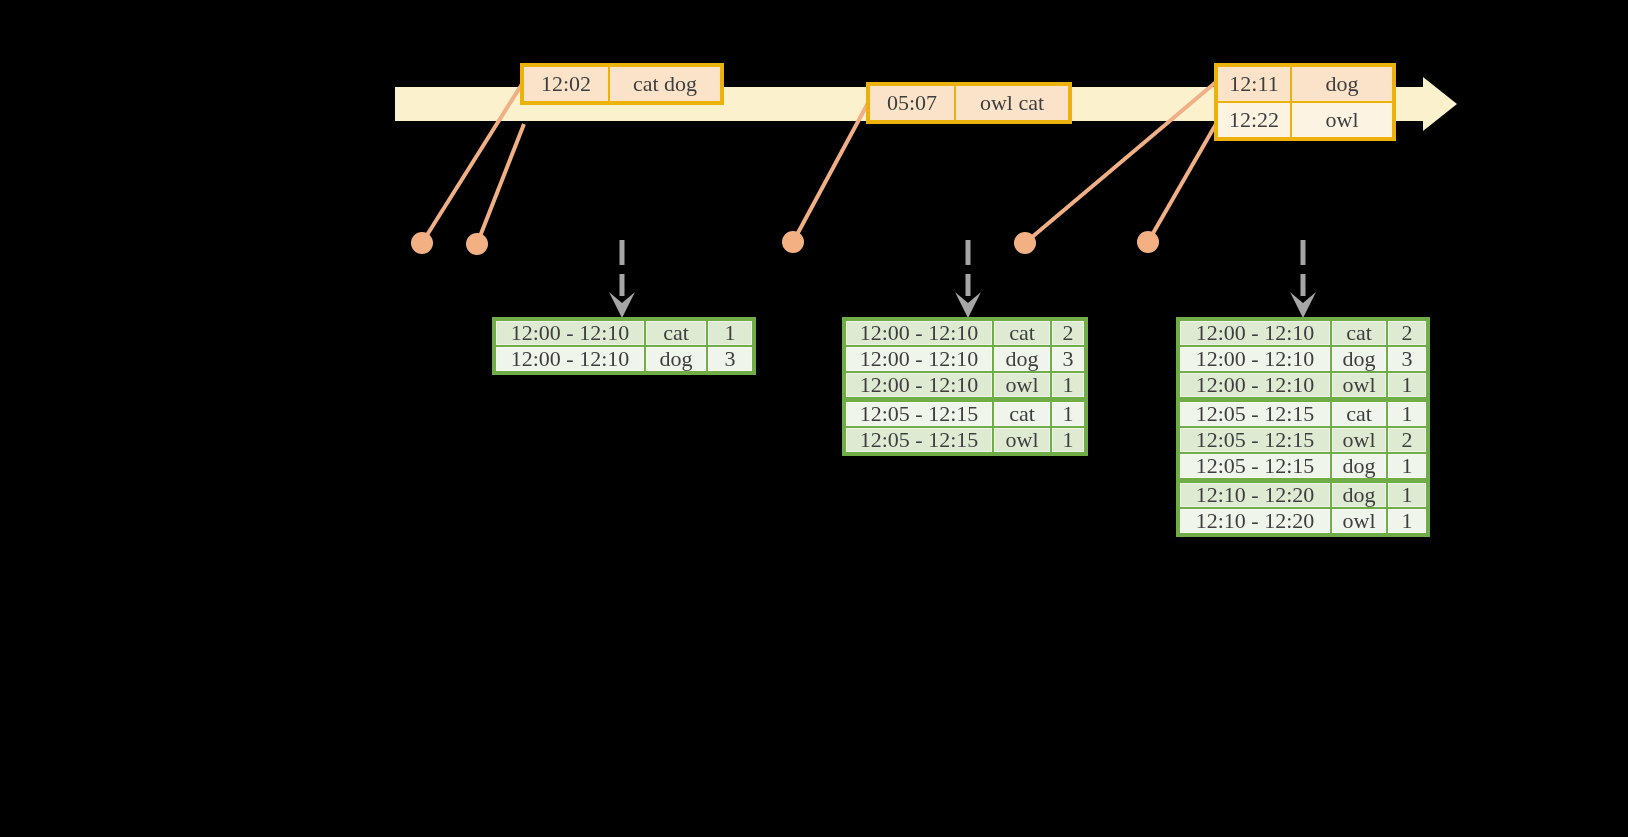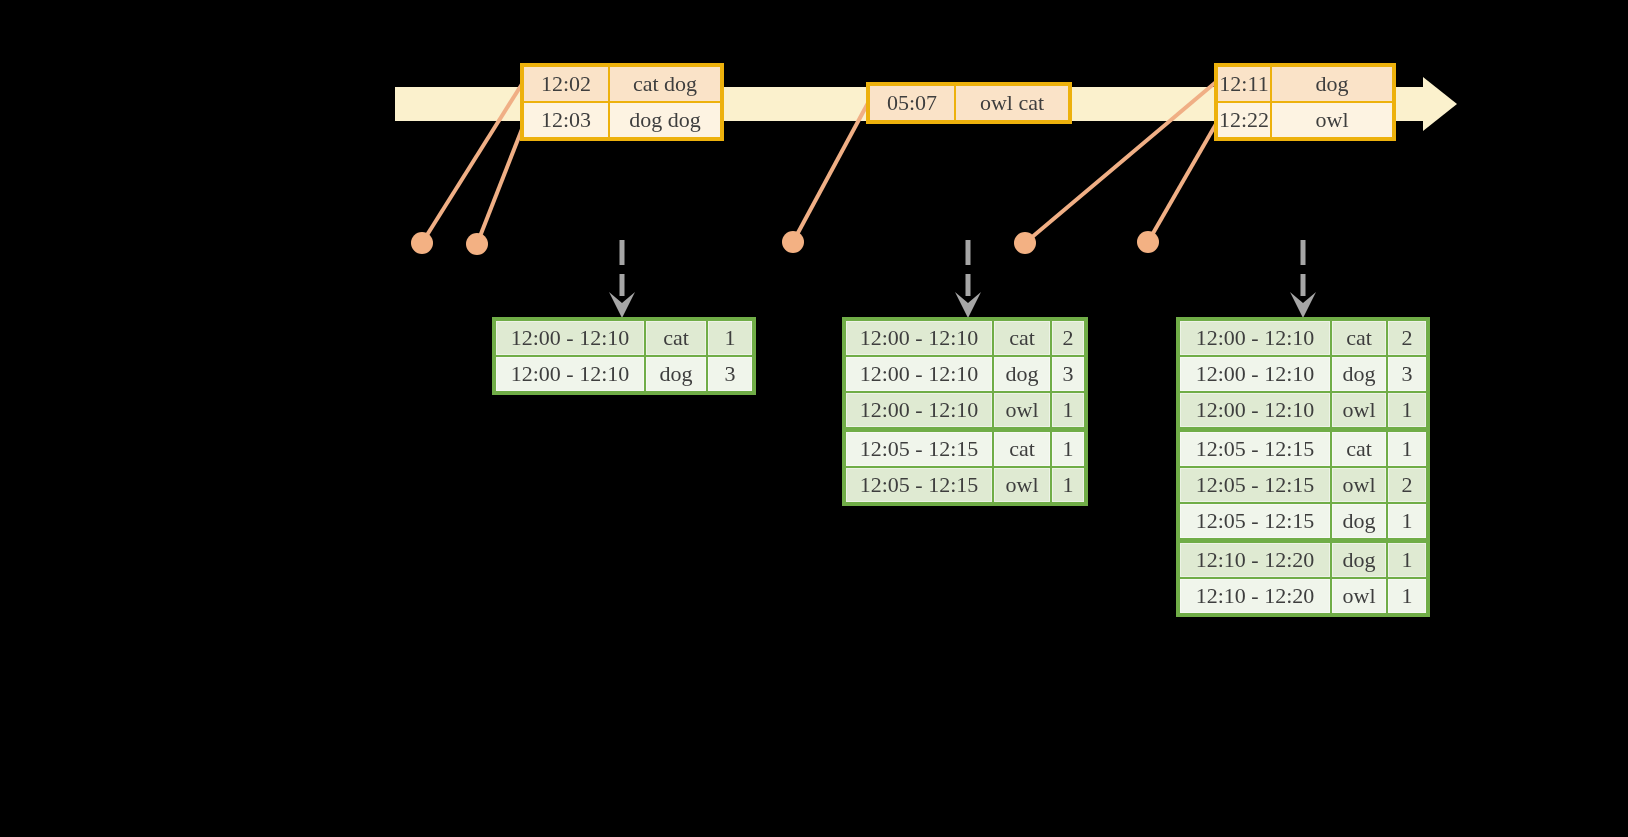--- a/index.html
+++ b/index.html
@@ -36,37 +36,37 @@
   }
   .ecell.words{flex:1;border-left:2px solid var(--gold);}
   .erow.dark .ecell{background:var(--orange-row-dark);}
   .erow.light .ecell{background:var(--orange-row-light);}
 
   
   .gtable{
     position:absolute;box-sizing:border-box;
     border:4px solid var(--green);background:var(--green);
   }
-  .grow{display:flex;height:34px;}
+  .grow{display:flex;height:24px;}
   .grow + .grow{border-top:2px solid var(--green);}
   .grow.sep{border-top:5px solid var(--green);}
   .gcell{
     display:flex;align-items:center;justify-content:center;
     font-size:22px;line-height:1;box-sizing:border-box;height:100%;
     box-shadow:inset 0 0 0 1px rgba(255,255,255,.45);
   }
   .gcell.word,.gcell.count{border-left:2px solid var(--green);text-align:center;}
   .gcell.count{flex:1;}
   .grow.dark .gcell{background:var(--green-row-dark);}
   .grow.light .gcell{background:var(--green-row-light);}
 
   
   #et0{left:520px;top:63px;width:204px;}  #et0 .time{width:84px;}
   #et1{left:866px;top:82px;width:206px;}  #et1 .time{width:84px;}
-  #et2{left:1214px;top:63px;width:182px;} #et2 .time{width:52px;}
+  #et2{left:1214px;top:63px;width:182px;} #et2 .time{width:72px;}
 
   #gt0{left:492px;top:317px;width:264px;}  #gt0 .window{width:148px;} #gt0 .word{width:62px;}
   #gt1{left:842px;top:317px;width:246px;}  #gt1 .window{width:146px;} #gt1 .word{width:58px;}
   #gt2{left:1176px;top:317px;width:254px;} #gt2 .window{width:150px;} #gt2 .word{width:56px;}
 </style>
 </head>
 <body>
 
 <div class="stage">
 
@@ -99,24 +99,20 @@
       <line x1="1303" y1="240" x2="1303" y2="296" stroke="#a6a6a6" stroke-width="5" stroke-dasharray="25 9"></line>
       <polygon points="1290,292 1303,303 1316,292 1303,318" fill="#a6a6a6"></polygon>
     </g>
   </svg>
 
   <div class="etable" id="et0">
     <div class="erow dark">
       <div class="ecell time">12:02</div>
       <div class="ecell words">cat dog</div>
     </div>
-    <div class="erow light">
-      <div class="ecell time">12:03</div>
-      <div class="ecell words">dog dog</div>
-    </div>
   </div>
 
   <div class="etable" id="et1">
     <div class="erow dark">
       <div class="ecell time">05:07</div>
       <div class="ecell words">owl cat</div>
     </div>
   </div>
 
   <div class="etable" id="et2">

